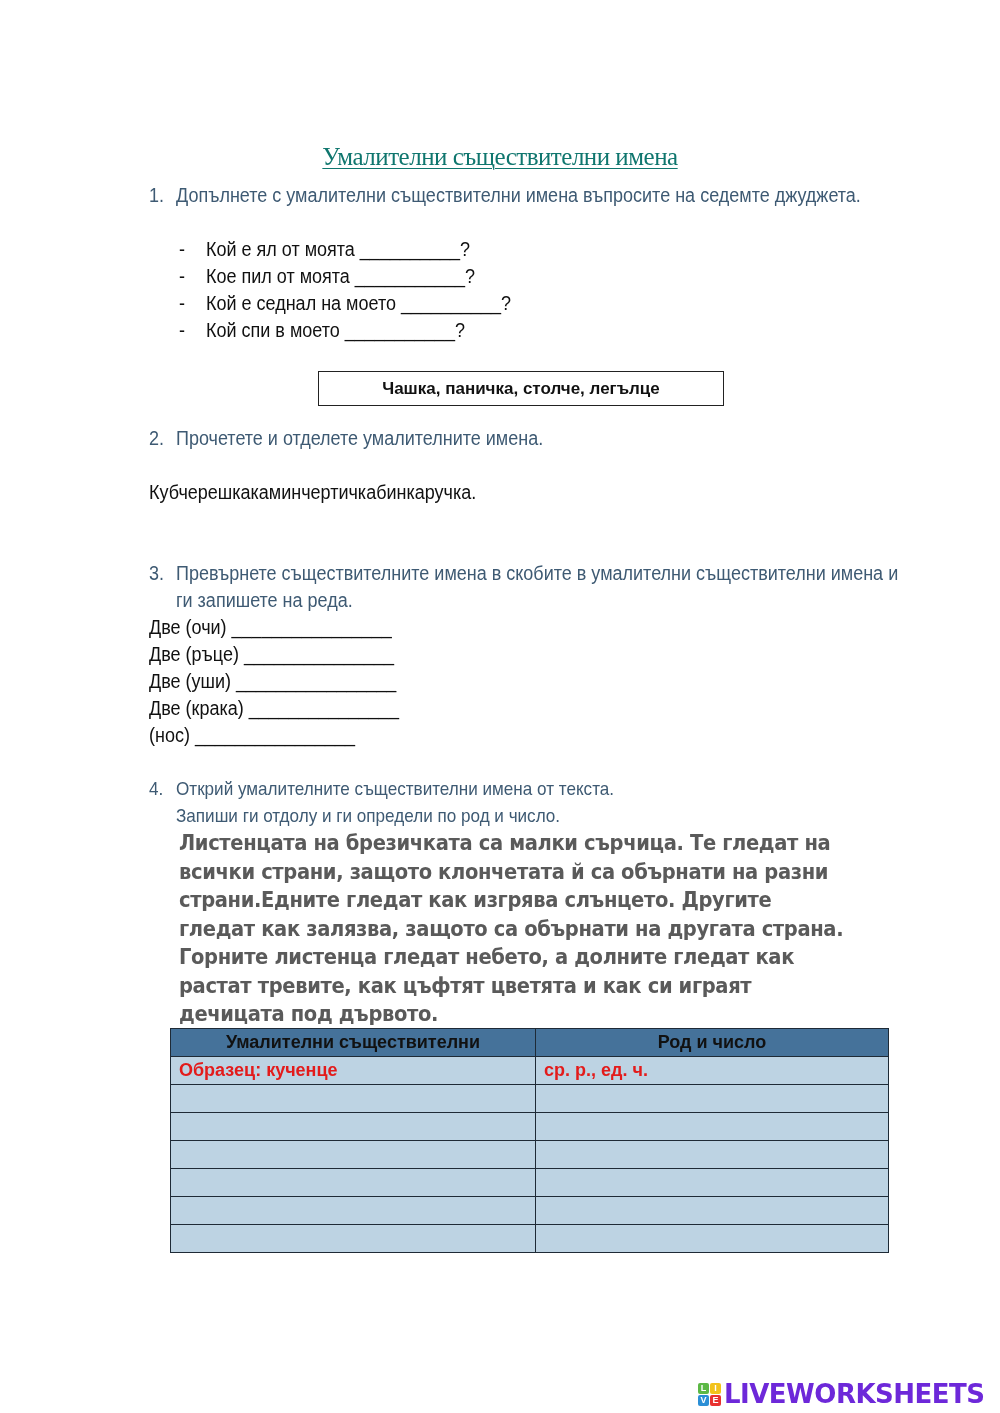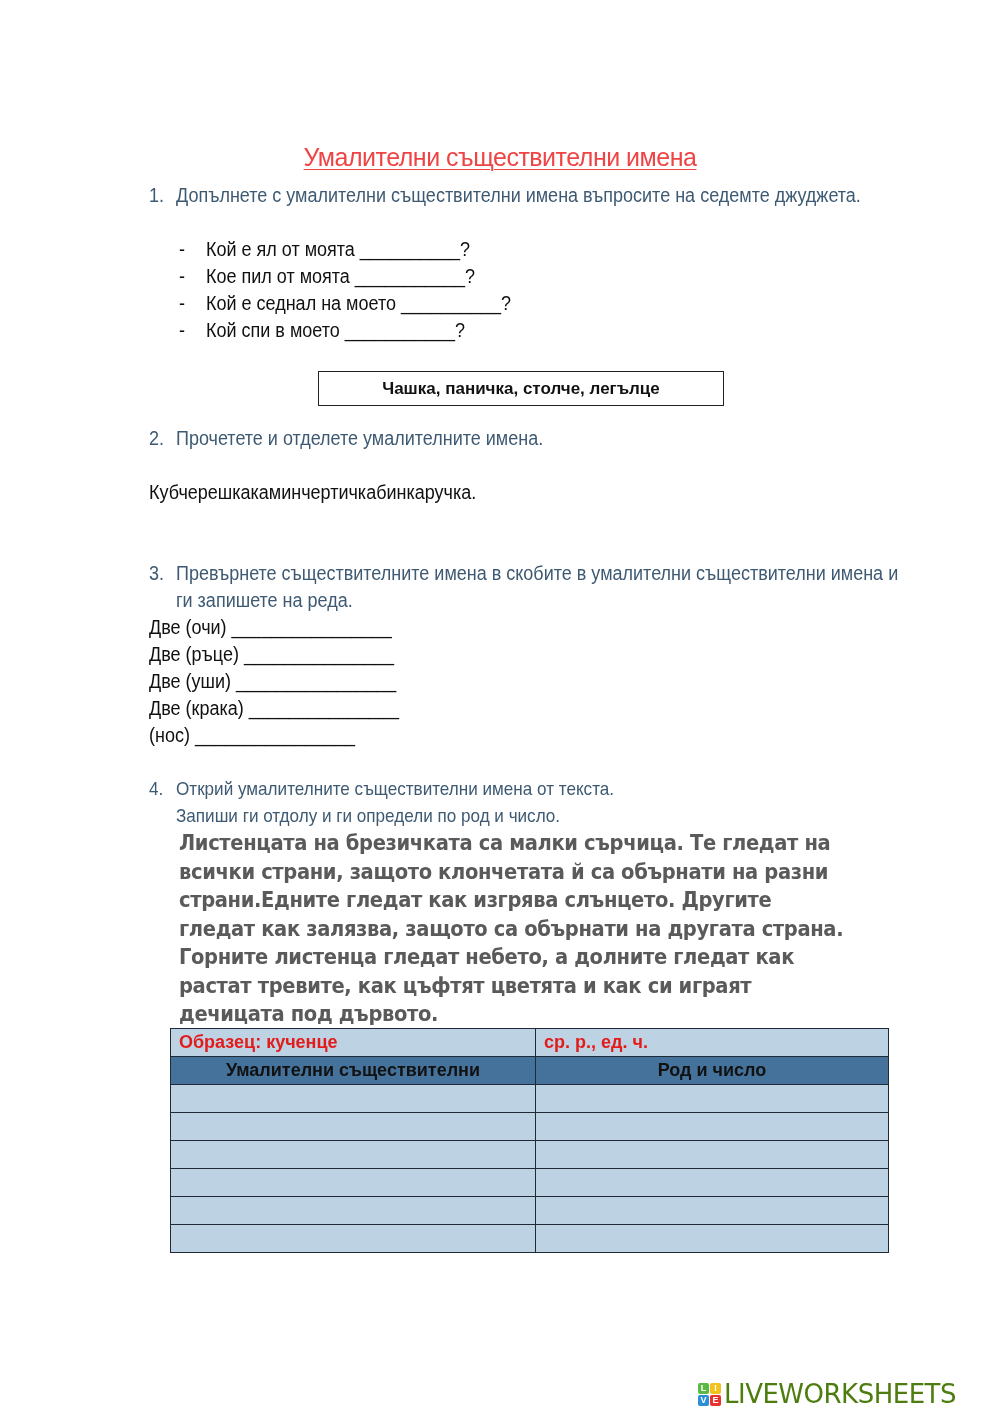--- a/index.html
+++ b/index.html
@@ -1,20 +1,20 @@
 <!DOCTYPE html>
 <html><head>
   <meta charset="utf-8">
   <style>
     html, body { margin:0; padding:0; background:#ffffff; }
     body { width:1000px; height:1413px; position:relative; overflow:hidden;
            font-family:"Liberation Sans", sans-serif; }
     .abs { position:absolute; }
-    .title { left:0; width:1000px; top:143px; text-align:center; color:#ef4444;
-             font-family:Liberation Sans, sans-serif; font-size:25px; text-decoration:underline;
+    .title { left:0; width:1000px; top:143px; text-align:center; color:#0f766e;
+             font-family:Liberation Serif, serif; font-size:25px; text-decoration:underline;
              text-decoration-thickness:1px; text-underline-offset:3px; letter-spacing:-0.5px; }
     .q { color:#3e5a73; font-size:20px; line-height:27px; transform:scaleX(0.9); transform-origin:left; }
     .qnum { position:absolute; left:0; }
     .qtext { position:absolute; left:30px; width:780px; }
     .black { color:#111; font-size:20px; line-height:27px; transform:scaleX(0.9); transform-origin:left; white-space:nowrap; }
     .bullet-row { height:27px; position:relative; }
     .dash { position:absolute; left:0; }
     .btxt { position:absolute; left:30px; white-space:nowrap; }
     .wordbox { left:318px; top:371px; width:406px; height:35px; border:1.5px solid #222;
                box-sizing:border-box; display:flex; align-items:center; justify-content:center;
@@ -24,21 +24,21 @@
             letter-spacing:-0.4px; transform:scaleX(0.93); transform-origin:left; }
     table.grid { position:absolute; left:170px; top:1028px; width:719px; border-collapse:collapse; }
     table.grid th { background:#45729a; color:#111; font-weight:bold; font-size:18px; height:27px;
                     border:1px solid #1e2a36; padding:0; text-align:center; }
     table.grid td { background:#bdd3e3; height:27px; border:1px solid #1e2a36; padding:0 8px;
                     font-size:18px; font-weight:bold; color:#e31b1b; }
     table.grid td.c1 { width:348px; }
     .logo { left:698px; top:1379px; display:flex; align-items:center; }
     .logo-grid { display:grid; grid-template-columns:11px 11px; grid-template-rows:11px 11px; gap:1px; margin-right:3px; }
     .logo-grid span { font-size:9px; font-weight:bold; color:#fff; display:flex; align-items:center; justify-content:center; border-radius:2px; }
-    .logo-text { font-family:"DejaVu Sans", sans-serif; font-weight:normal; font-size:26px; color:#4d7c0f; letter-spacing:-0.5px; }
+    .logo-text { font-family:"DejaVu Sans", sans-serif; font-weight:bold; font-size:26px; color:#6d28d9; letter-spacing:-0.5px; }
   </style>
 </head>
 <body>
 
 <div class="abs title">Умалителни съществителни имена</div>
 
 <div class="abs q" style="left:149px; top:182px; width:780px; height:56px;">
   <span class="qnum">1.</span>
   <span class="qtext">Допълнете с умалителни съществителни имена въпросите на седемте джуджета.</span>
 </div>
@@ -83,26 +83,26 @@
 <div class="abs q" style="left:149px; top:775px; width:780px; height:56px; font-size:19px;">
   <span class="qnum">4.</span>
   <span class="qtext">Открий умалителните съществителни имена от текста.</span>
   <span class="qtext" style="top:27px;">Запиши ги отдолу и ги определи по род и число.</span>
 </div>
 <div class="abs para">Листенцата на брезичката са малки сърчица. Те гледат на всички страни, защото клончетата й са обърнати на разни страни.Едните гледат как изгрява слънцето. Другите гледат как залязва, защото са обърнати на другата страна. Горните листенца гледат небето, а долните гледат как растат тревите, как цъфтят цветята и как си играят дечицата под дървото.</div>
 
 <table class="grid">
   <tbody>
       <tr>
+    <th>Умалителни съществителни</th>
+    <th>Род и число</th>
+  </tr>
+  <tr>
     <td class="c1">Образец: кученце</td>
     <td>ср. р., ед. ч.</td>
-  </tr>
-  <tr>
-    <th>Умалителни съществителни</th>
-    <th>Род и число</th>
   </tr>
   <tr>
         <td class="c1"></td>
         <td></td>
       </tr>
   <tr>
         <td class="c1"></td>
         <td></td>
       </tr>
   <tr>

